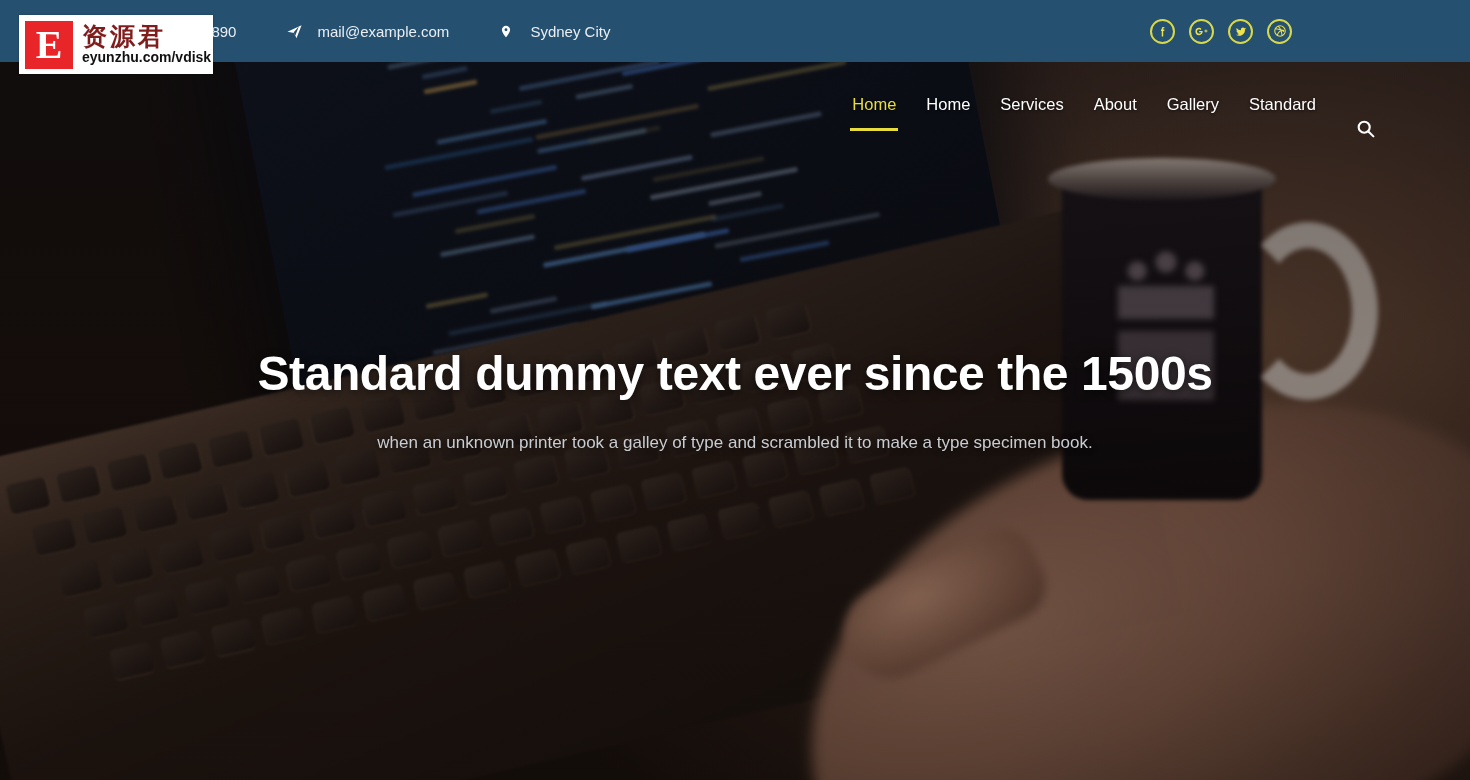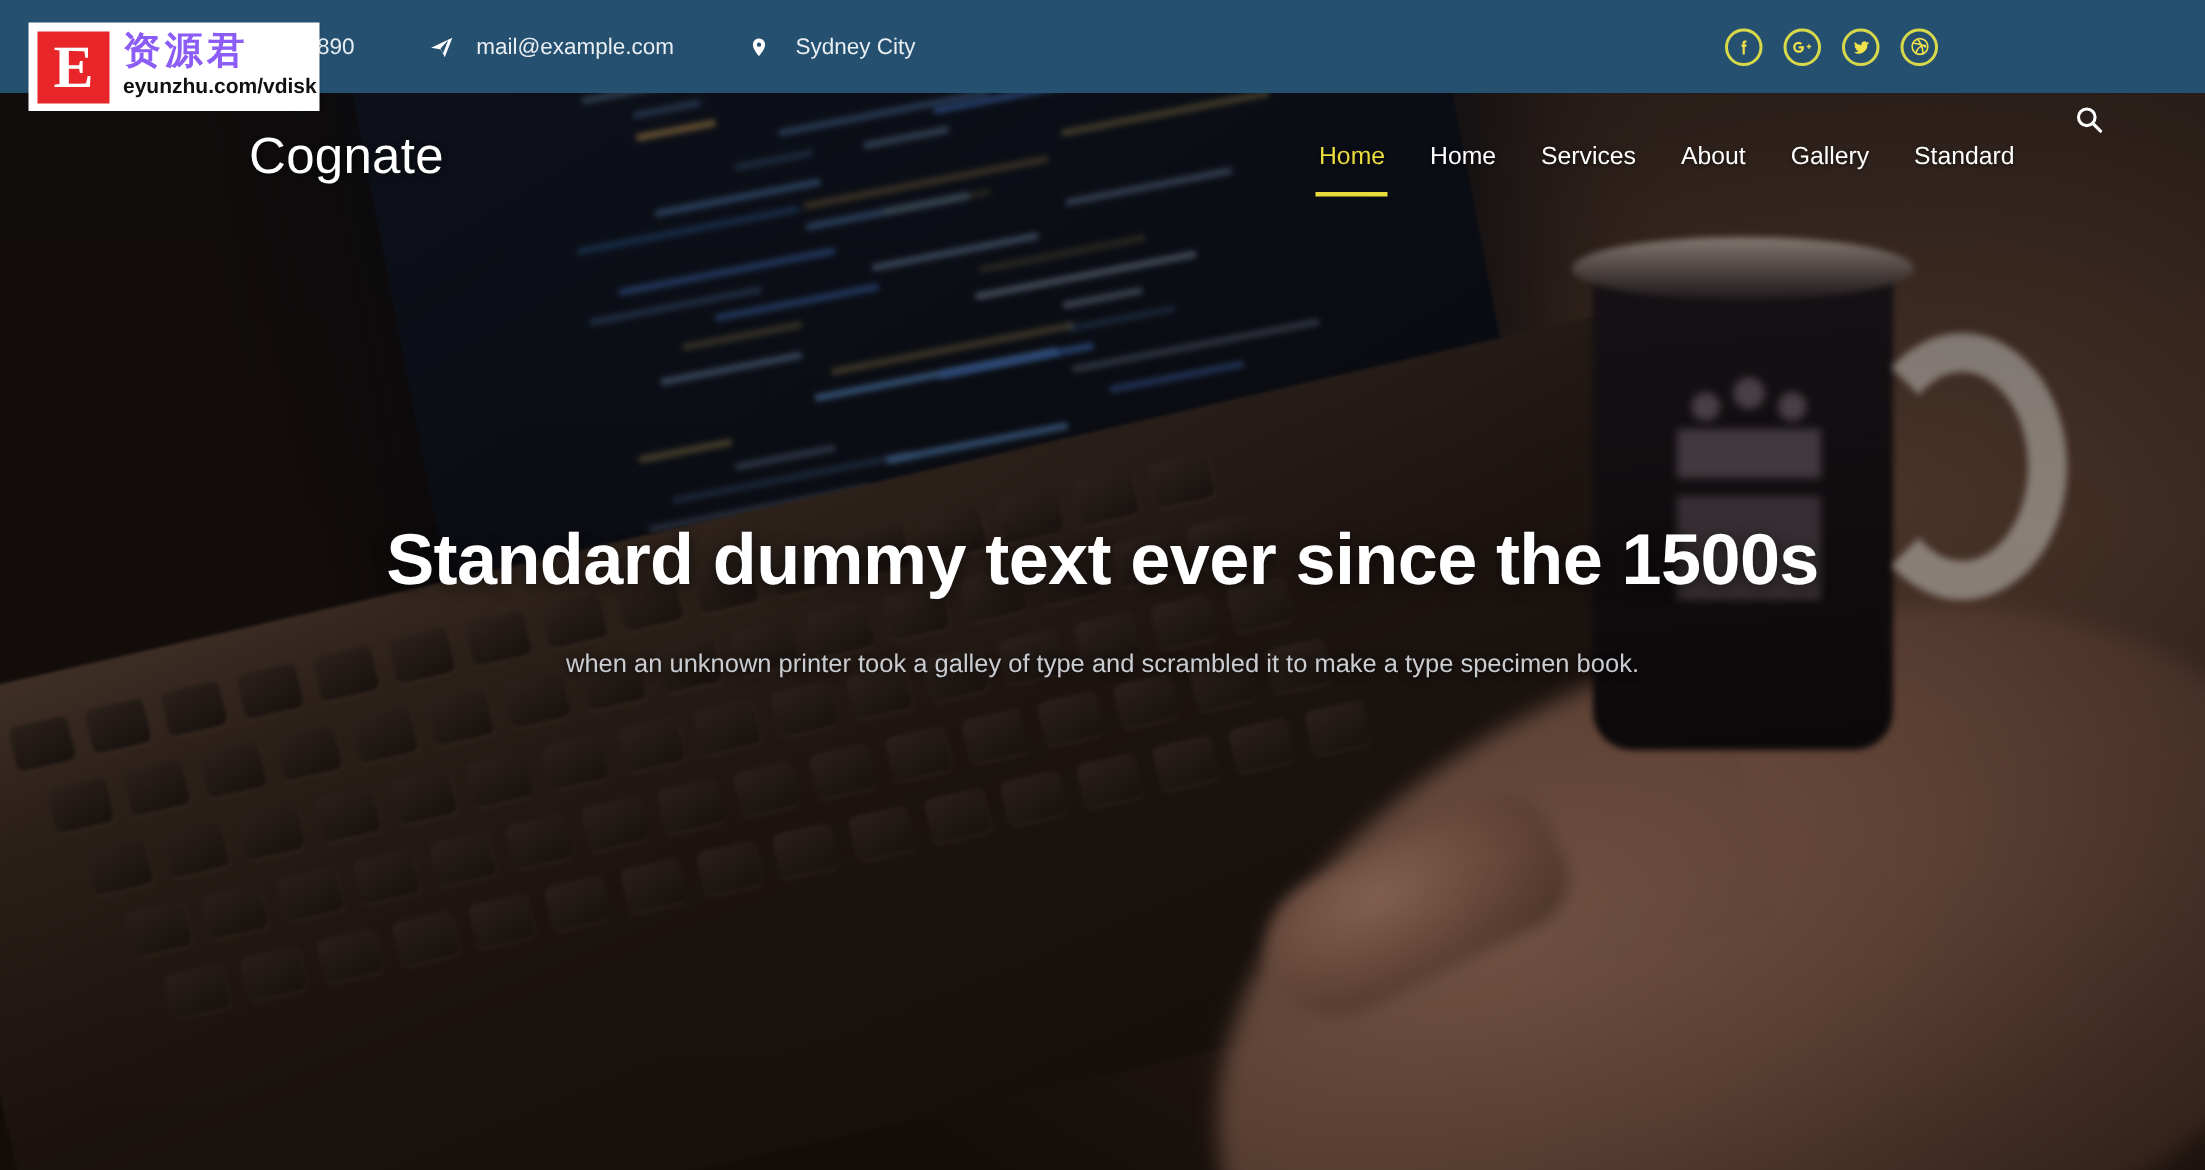--- a/index.html
+++ b/index.html
@@ -159,22 +159,22 @@
   .navbar {
     position:absolute; left:0; top:62px; width:1470px; height:84px;
     display:flex; align-items:center; z-index:25;
   }
   .brand {
     padding-left:166px;
     color:#ffffff; font-size:34px; font-weight:400; letter-spacing:.2px;
     text-shadow:0 1px 4px rgba(0,0,0,.55);
   }
   .nav-links {
-    margin-left:auto; padding-right:67px;
-    display:flex; align-items:flex-start; gap:0;
+    margin-left:auto; padding-right:94px;
+    display:flex; align-items:flex-end; gap:0;
   }
   .nav-link {
     position:relative;
     color:#ffffff; font-size:16.5px;
     padding:0 15px; line-height:70px;
     text-shadow:0 1px 3px rgba(0,0,0,.6);
     white-space:nowrap;
   }
   .nav-link.active { color:#e9dc3d; }
   .nav-link.active::after {
@@ -215,22 +215,22 @@
     width:48px; height:48px; background:#e8262a;
     display:flex; align-items:center; justify-content:center;
     flex:none;
   }
   .wm-e span {
     font-family:"Liberation Serif", serif;
     font-size:40px; font-weight:bold; color:#ffffff; line-height:1;
   }
   .wm-txt { margin-left:9px; display:flex; flex-direction:column; justify-content:center; }
   .wm-cn {
-    font-family:Liberation Mono, monospace;
-    font-size:25px; font-weight:bold; color:#8b5cf6; line-height:1.05;
+    font-family:Liberation Sans, sans-serif;
+    font-size:25px; font-weight:bold; color:#7f1d1d; line-height:1.05;
     letter-spacing:3px;
   }
   .wm-url {
     font-family:"Liberation Sans", sans-serif;
     font-size:14px; font-weight:bold; color:#111; line-height:1.1;
     margin-top:1px;
   }
 </style>
 </head>
 <body>
@@ -466,21 +466,20 @@
       <a class="soc">
         <svg width="14" height="14" viewBox="0 0 24 24" fill="none" stroke="currentColor" stroke-width="1.8">
             <circle cx="12" cy="12" r="9"></circle>
             <path d="M4 8c5 1 11 1 15 5M7 20c2-6 6-10 12-9M9 3.6c4 4 6 10 6.5 16"></path>
           </svg>
       </a>
     </div>
   </div>
 
   <div class="navbar">
-    <div class="brand">Cognate</div>
 
     <div class="nav-links">
       <a class="nav-link active">Home</a>
       <a class="nav-link">Home</a>
       <a class="nav-link">Services</a>
       <a class="nav-link">About</a>
       <a class="nav-link">Gallery</a>
       <a class="nav-link">Standard</a>
 
       <a class="nav-search">

